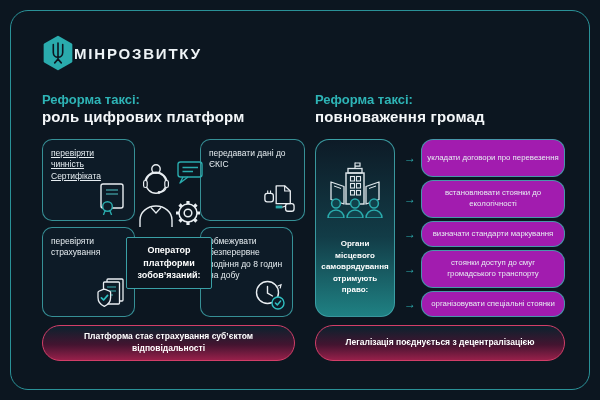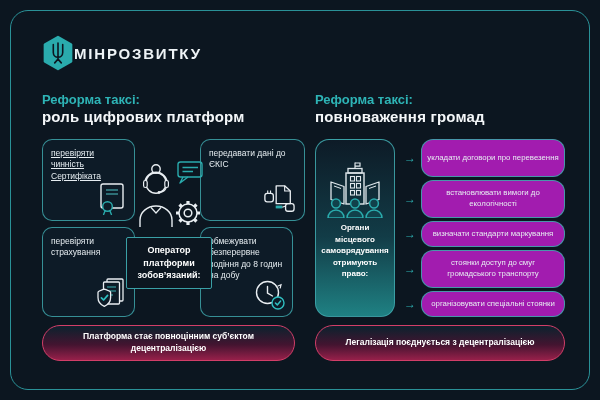--- a/index.html
+++ b/index.html
@@ -65,21 +65,21 @@
     text-align:center; font-size:8.5px; font-weight:bold; line-height:1.4; color:#ffffff;
   }
   .banner span { display:inline-block; max-width:205px; }
   
   .right-content { display:flex; gap:8px; height:178px; }
   .authority-box {
     width:80px; flex:0 0 80px;
     border:1px solid rgba(62,164,170,.9); border-radius:14px;
     background:linear-gradient(180deg,#0d1b27 0%, #123c47 55%, #1f8183 100%);
     display:flex; flex-direction:column; align-items:center;
-    padding-top:20px; gap:4px;
+    padding-top:20px; gap:20px;
   }
   .auth-label {
     font-size:8px; font-weight:bold; text-align:center;
     line-height:1.45; color:#ffffff; padding:0 4px;
   }
   .rights { flex:1; display:flex; flex-direction:column; justify-content:space-between; }
   .right-item { display:flex; align-items:center; gap:4px; }
   .arr { flex:0 0 14px; text-align:center; color:#2eb4b6; font-size:12px; line-height:1; }
   .pill {
     flex:1;
@@ -178,21 +178,21 @@
           <path d="M65,54 L68,54 M62.4,60.4 L64.5,62.5 M56,63 L56,66 M49.6,60.4 L47.5,62.5 M47,54 L44,54 M49.6,47.6 L47.5,45.5 M56,45 L56,42 M62.4,47.6 L64.5,45.5" stroke="#e9eef2" stroke-width="3.2"></path>
           <circle cx="56" cy="54" r="9" fill="#0c1620" stroke="#e9eef2" stroke-width="1.5"></circle>
           <circle cx="56" cy="54" r="3.8" fill="none" stroke="#e9eef2" stroke-width="1.5"></circle>
         </svg>
       </div>
 
       <div class="center-label">Оператор платформи зобов’язаний:</div>
     </div>
 
     <div class="banner">
-      <span>Платформа стає повноцінним суб’єктом децентралізацією</span>
+      <span>Платформа стає страхування суб’єктом відповідальності</span>
     </div>
   </section>
 
   <section class="col right">
     <h2>
       <span class="t1">Реформа таксі:</span>
       <span class="t2">повноваження громад</span>
     </h2>
 
     <div class="right-content">
@@ -224,21 +224,21 @@
         <span class="auth-label">Органи місцевого самоврядування отримують право:</span>
       </div>
 
       <div class="rights">
         <div class="right-item">
           <span class="arr">→</span>
           <div class="pill tall">укладати договори про перевезення</div>
         </div>
         <div class="right-item">
           <span class="arr">→</span>
-          <div class="pill tall">встановлювати вимоги до екологічності</div>
+          <div class="pill tall">встановлювати стоянки до екологічності</div>
         </div>
         <div class="right-item">
           <span class="arr">→</span>
           <div class="pill short">визначати стандарти маркування</div>
         </div>
         <div class="right-item">
           <span class="arr">→</span>
           <div class="pill tall">стоянки доступ до смуг громадського транспорту</div>
         </div>
         <div class="right-item">

